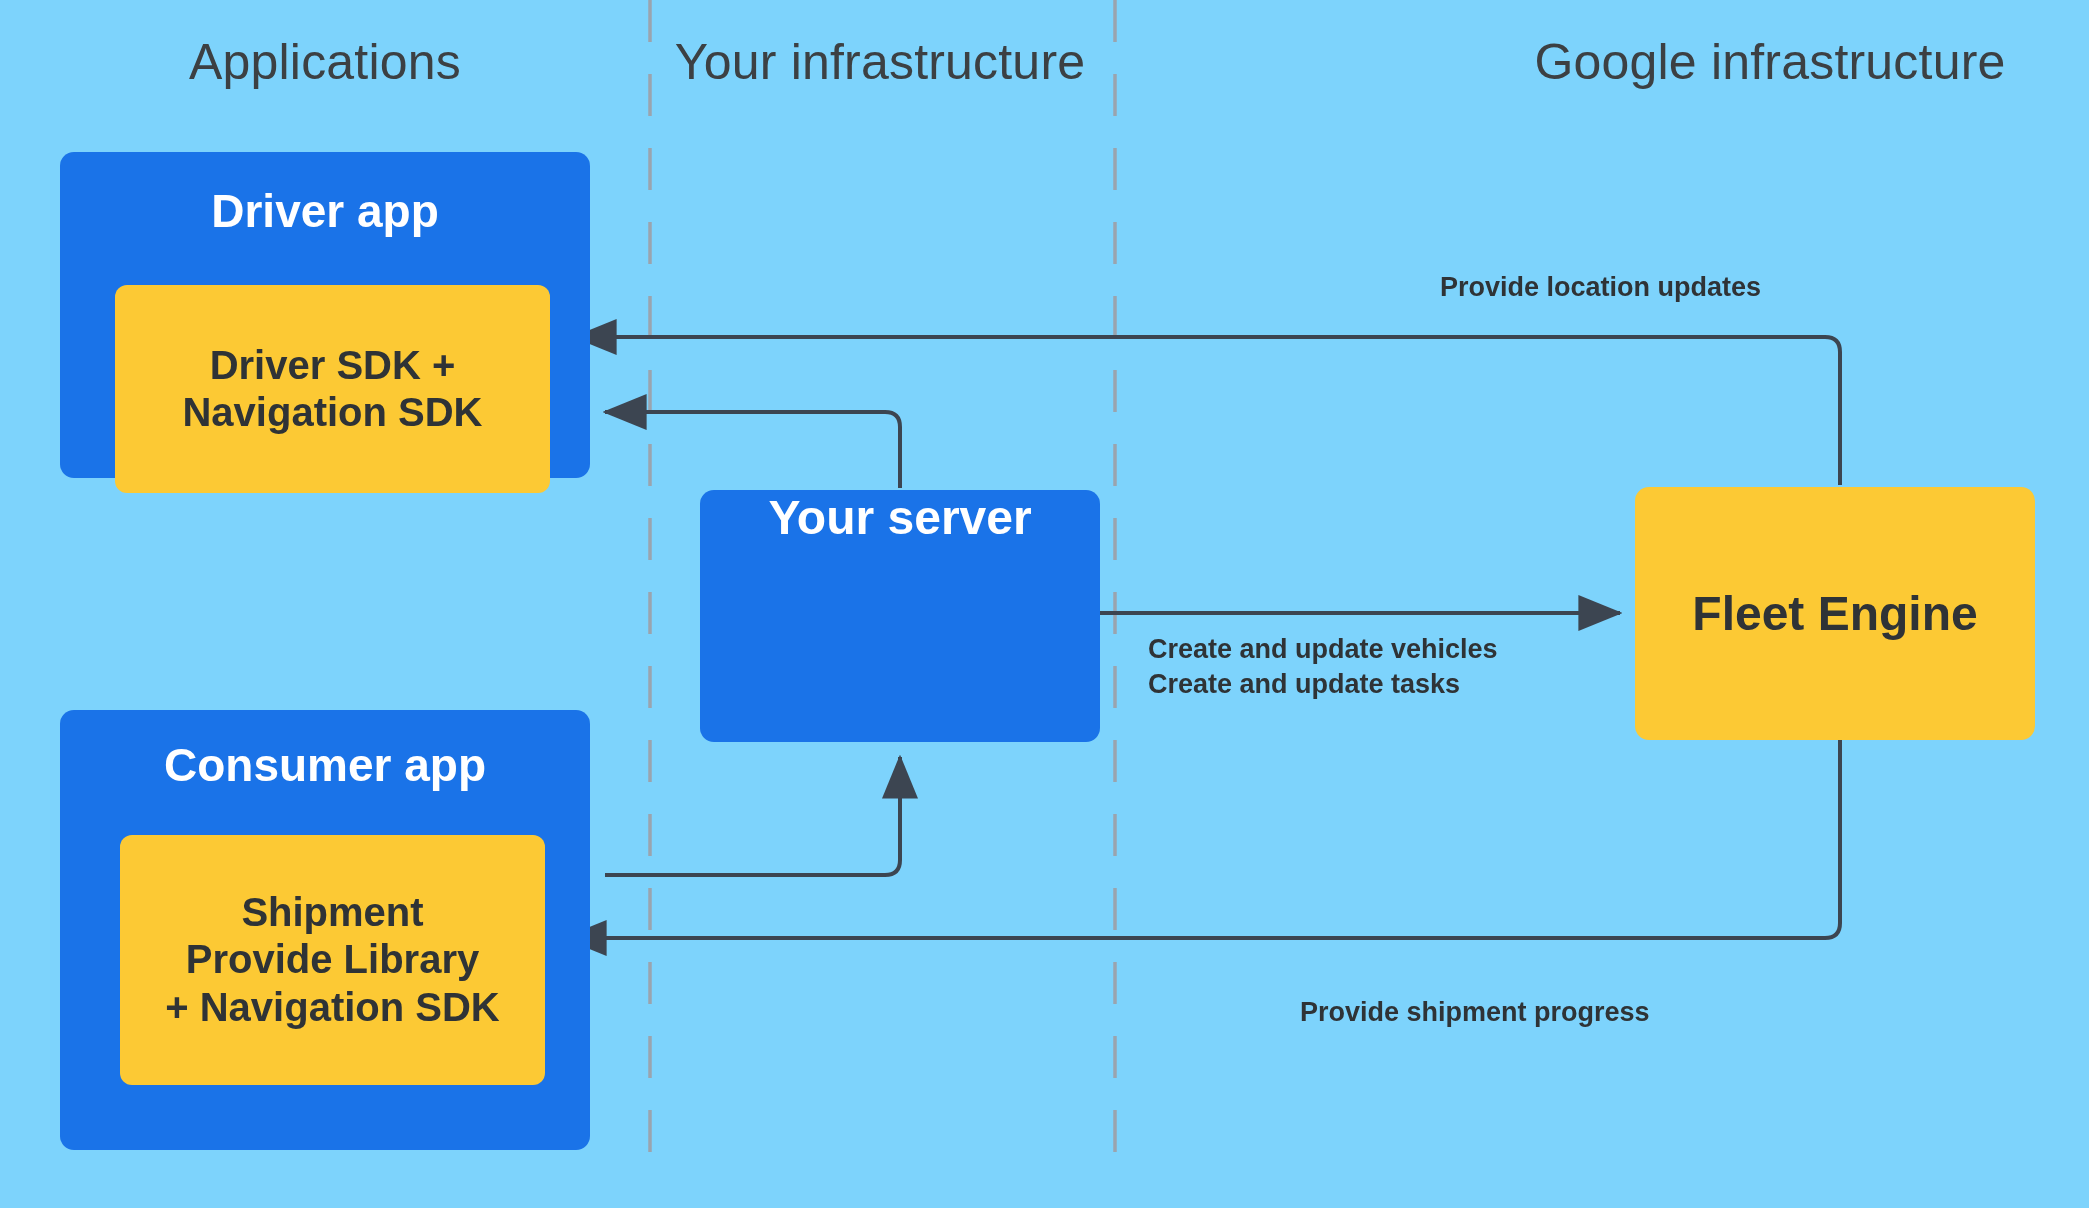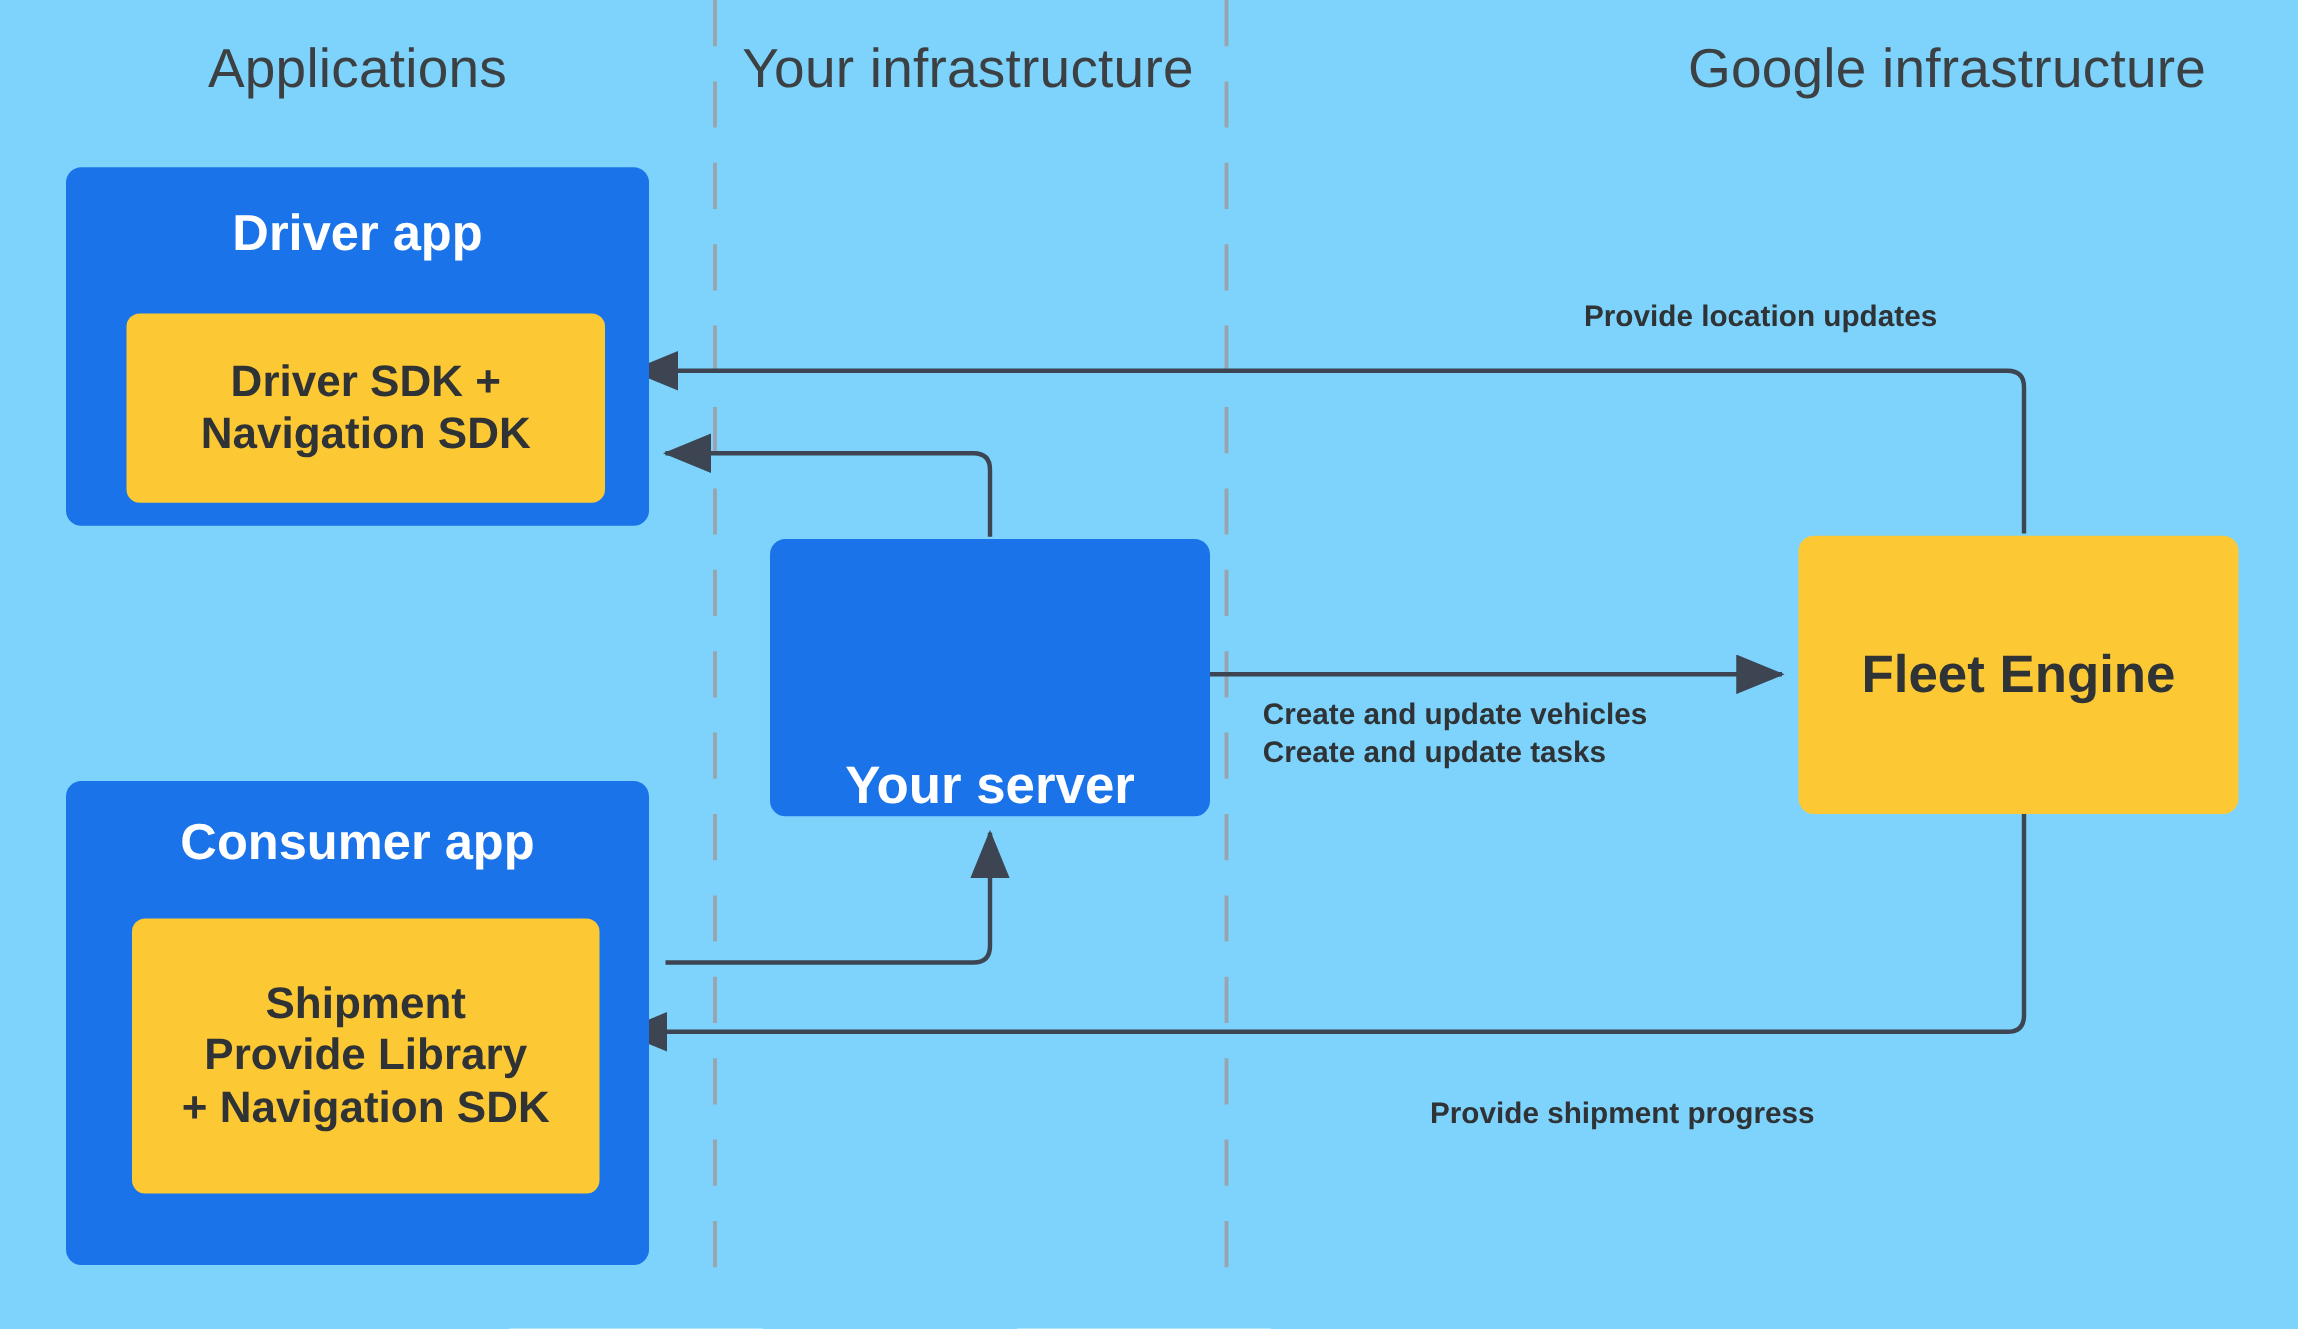--- a/index.html
+++ b/index.html
@@ -60,21 +60,21 @@
     font-weight: 700;
     line-height: 1.18;
     box-sizing: border-box;
     padding: 2px 6px;
   }
   .server-box {
     position: absolute;
     background: #1a73e8;
     border-radius: 14px;
     display: flex;
-    align-items: flex-end;
+    align-items: flex-start;
     justify-content: center;
     color: #ffffff;
     font-size: 48px;
     font-weight: 700;
     white-space: nowrap;
   }
   .engine-box {
     position: absolute;
     background: #fcc934;
     border-radius: 14px;
@@ -124,21 +124,21 @@
 
     <path d="M 1100,613 L 1620,613" fill="none" stroke="#3c4551" stroke-width="4" marker-end="url(#arrowhead)"></path>
 
     <path d="M 605,875 L 885,875 Q 900,875 900,860 L 900,757" fill="none" stroke="#3c4551" stroke-width="4" marker-end="url(#arrowhead)"></path>
 
     <path d="M 1840,740 L 1840,923 Q 1840,938 1825,938 L 565,938" fill="none" stroke="#3c4551" stroke-width="4" marker-end="url(#arrowhead)"></path>
   </svg>
 
   <div class="app-box" style="left:60px; top:152px; width:530px; height:326px;">
     <div class="app-title" style="top:32px;">Driver app</div>
-    <div class="sdk-box" style="left:55px; top:133px; width:435px; height:172px;">
+    <div class="sdk-box" style="left:55px; top:133px; width:435px; height:208px;">
       <span>
         <span>Driver SDK +</span><br>
         <span>Navigation SDK</span>
       </span>
     </div>
   </div>
 
   <div class="app-box" style="left:60px; top:710px; width:530px; height:440px;">
     <div class="app-title" style="top:28px;">Consumer app</div>
     <div class="sdk-box" style="left:60px; top:125px; width:425px; height:250px;">

